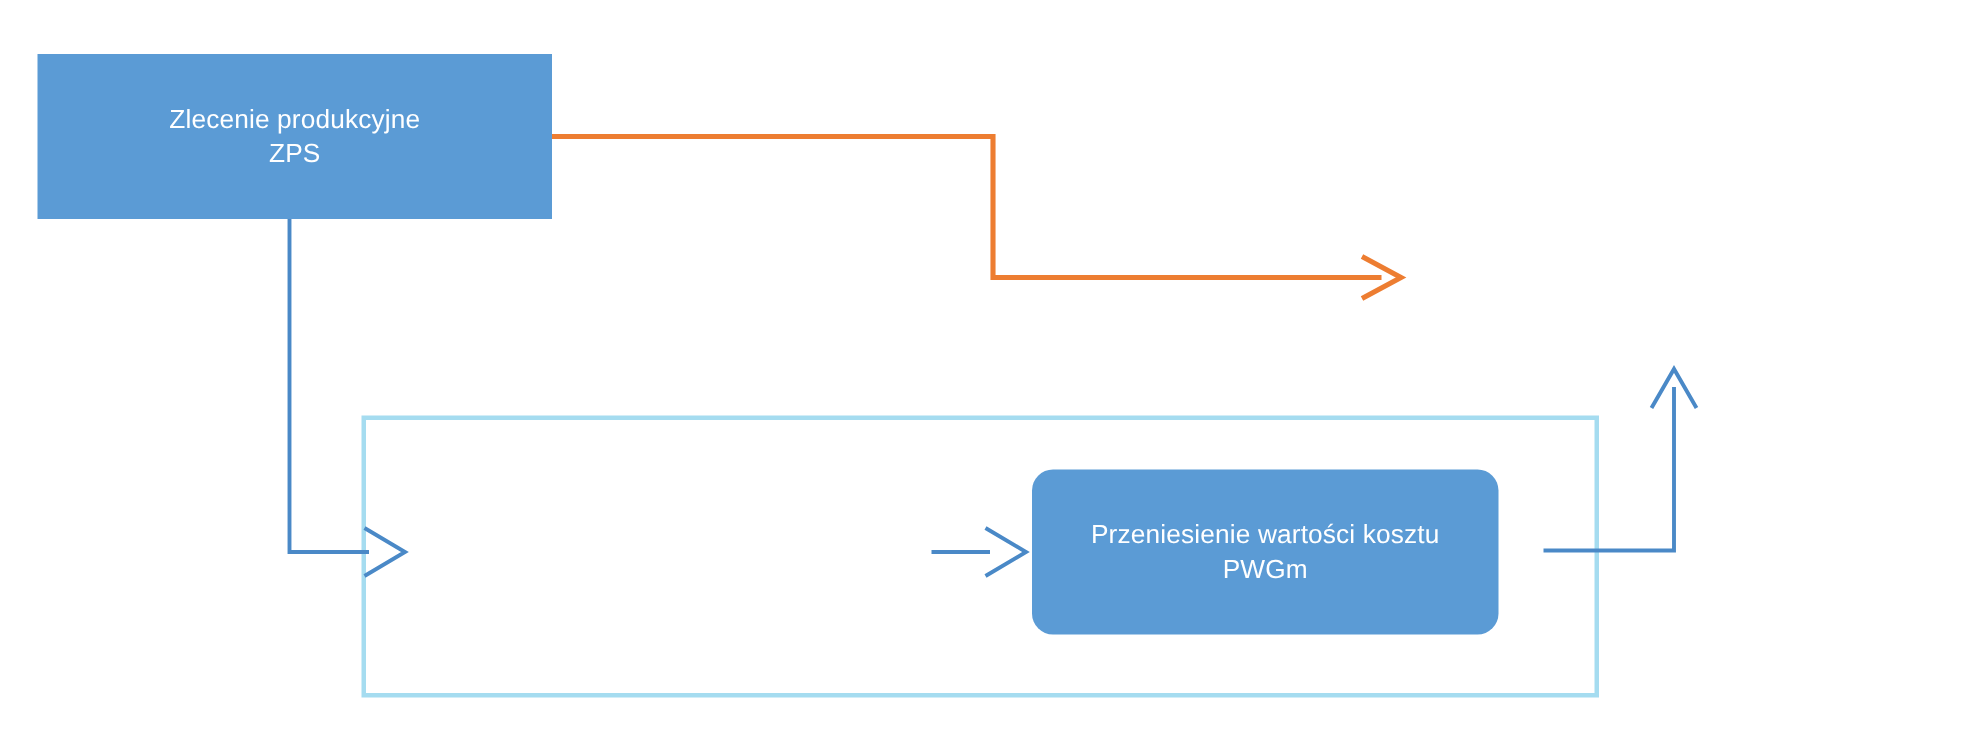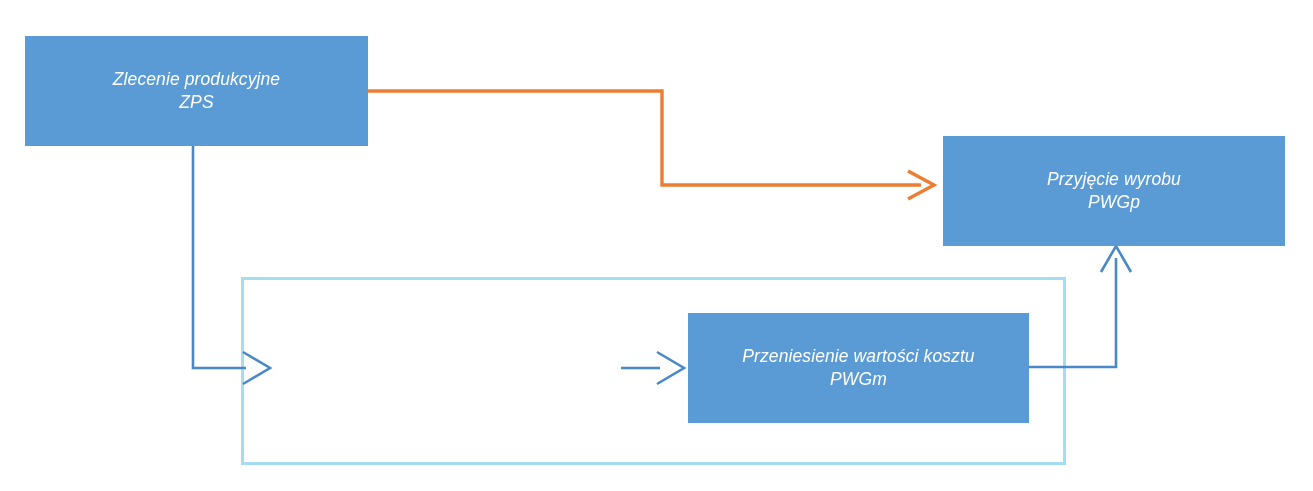--- a/index.html
+++ b/index.html
@@ -10,21 +10,20 @@
   }
   body {
     font-family: "Liberation Sans", sans-serif;
   }
   #canvas {
     position: relative;
     width: 1313px;
     height: 491px;
     background: #ffffff;
     overflow: hidden;
-    font-style: italic;
   }
   .node {
     position: absolute;
     box-sizing: border-box;
     background: #5B9BD5;
     color: #ffffff;
     display: flex;
     align-items: center;
     justify-content: center;
     text-align: center;
@@ -80,24 +79,20 @@
       <path id="edge-blue3-path" d="M 1029 367 L 1116 367 L 1116 258" fill="none" stroke="#4A89C7" stroke-width="2.6" stroke-linecap="butt" stroke-linejoin="miter"></path>
       <path id="edge-blue3-head" d="M 1101 272 L 1116 246 L 1131 272" fill="none" stroke="#4A89C7" stroke-width="2.6" stroke-linecap="butt" stroke-linejoin="miter"></path>
     </g>
   </svg>
 
   <div class="node" id="node-zps" style="left: 25px; top: 36px; width: 343px; height: 110px; background: rgb(91, 155, 213); color: rgb(255, 255, 255);">
     <span class="label-lines">Zlecenie produkcyjne
 ZPS</span>
   </div>
 
-  <div class="node" id="node-pwgp" style="left: 943px; top: 136px; width: 342px; height: 110px; background: rgb(91, 155, 213); color: rgb(255, 255, 255);">
-    <span class="label-lines">Przyjęcie wyrobu
-PWGp</span>
-  </div>
 
 
-  <div class="node" id="node-pwgm" style="left: 688px; top: 313px; width: 341px; height: 110px; background: rgb(91, 155, 213); color: rgb(255, 255, 255);">
+  <div class="node" id="node-pwgm" style="left: 688px; top: 313px; width: 311px; height: 110px; background: rgb(91, 155, 213); color: rgb(255, 255, 255); border-radius: 14px;">
     <span class="label-lines">Przeniesienie wartości kosztu
 PWGm</span>
   </div>
 
 </div>
 
 </body></html>

